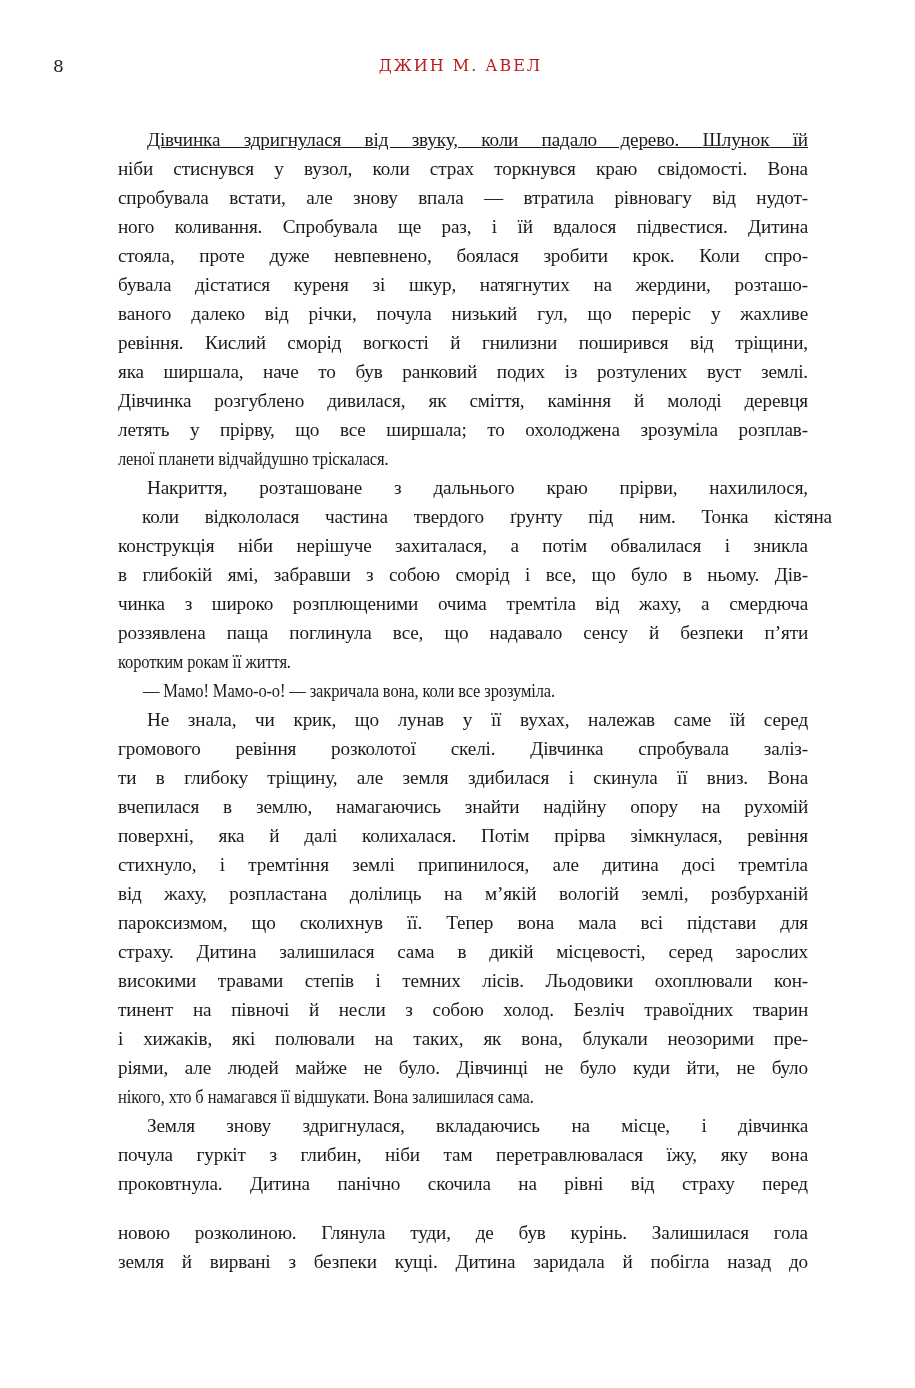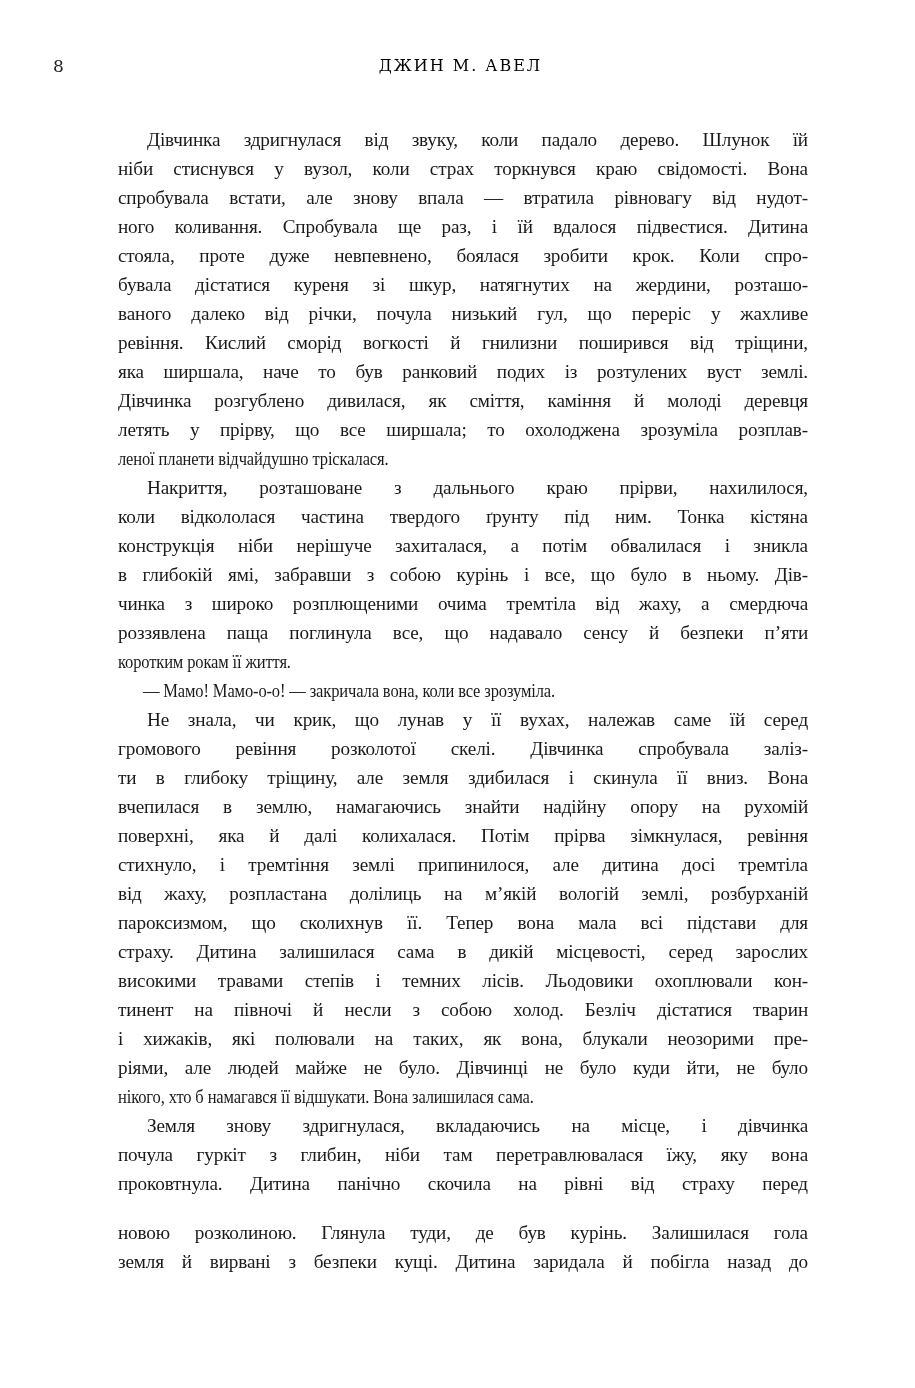--- a/index.html
+++ b/index.html
@@ -25,21 +25,21 @@
   }
   .running-head {
     position: absolute;
     left: 0;
     right: 0;
     top: 56px;
     text-align: center;
     font-size: 16px;
     line-height: 20px;
     letter-spacing: 2px;
-    color: #000000;
+    color: #b91c1c;
     padding-left: 6px;
   }
   .body-text {
     position: absolute;
     left: 118px;
     top: 125px;
     width: 690px;
   }
   .line {
     display: block;
@@ -62,51 +62,51 @@
     text-align-last: left;
   }
 </style>
 </head>
 <body>
 
 <div class="page-number">8</div>
 <div class="running-head">ДЖИН М. АВЕЛ</div>
 
 <div class="body-text" id="body-text">
-    <span class="line indent" style="display: block; width: 690px;">Дівчинка здригнулася від звуку, коли падало дерево. Шлунок їй</span>
+    <span class="line indent" style="display: block; width: 690px; text-decoration: underline;">Дівчинка здригнулася від звуку, коли падало дерево. Шлунок їй</span>
     <span class="line" style="display: block; width: 690px;">ніби стиснувся у вузол, коли страх торкнувся краю свідомості. Вона</span>
     <span class="line" style="display: block; width: 690px;">спробувала встати, але знову впала — втратила рівновагу від нудот-</span>
     <span class="line" style="display: block; width: 690px;">ного коливання. Спробувала ще раз, і їй вдалося підвестися. Дитина</span>
     <span class="line" style="display: block; width: 690px;">стояла, проте дуже невпевнено, боялася зробити крок. Коли спро-</span>
     <span class="line" style="display: block; width: 690px;">бувала дістатися куреня зі шкур, натягнутих на жердини, розташо-</span>
     <span class="line" style="display: block; width: 690px;">ваного далеко від річки, почула низький гул, що переріс у жахливе</span>
     <span class="line" style="display: block; width: 690px;">ревіння. Кислий сморід вогкості й гнилизни поширився від тріщини,</span>
     <span class="line" style="display: block; width: 690px;">яка ширшала, наче то був ранковий подих із розтулених вуст землі.</span>
     <span class="line" style="display: block; width: 690px;">Дівчинка розгублено дивилася, як сміття, каміння й молоді деревця</span>
     <span class="line" style="display: block; width: 690px;">летять у прірву, що все ширшала; то охолоджена зрозуміла розплав-</span>
     <span class="line last" style="display: block; width: 315px; transform: scaleX(0.86);">леної планети відчайдушно тріскалася.</span>
     <span class="line indent" style="display: block; width: 690px;">Накриття, розташоване з дальнього краю прірви, нахилилося,</span>
-    <span class="line" style="display: block; width: 690px;">коли відкололася частина твердого ґрунту під ним. Тонка кістяна</span>
+    <span class="line" style="display: block; width: 690px; margin-left: 24px;">коли відкололася частина твердого ґрунту під ним. Тонка кістяна</span>
     <span class="line" style="display: block; width: 690px;">конструкція ніби нерішуче захиталася, а потім обвалилася і зникла</span>
-    <span class="line" style="display: block; width: 690px;">в глибокій ямі, забравши з собою курінь і все, що було в ньому. Дів-</span>
+    <span class="line" style="display: block; width: 690px;">в глибокій ямі, забравши з собою сморід і все, що було в ньому. Дів-</span>
     <span class="line" style="display: block; width: 690px;">чинка з широко розплющеними очима тремтіла від жаху, а смердюча</span>
     <span class="line" style="display: block; width: 690px;">роззявлена паща поглинула все, що надавало сенсу й безпеки п’яти</span>
     <span class="line last" style="display: block; width: 201px; transform: scaleX(0.86);">коротким рокам її життя.</span>
     <span class="line indent last" style="display: block; width: 508px; transform: scaleX(0.86);">— Мамо! Мамо-о-о! — закричала вона, коли все зрозуміла.</span>
     <span class="line indent" style="display: block; width: 690px;">Не знала, чи крик, що лунав у її вухах, належав саме їй серед</span>
     <span class="line" style="display: block; width: 690px;">громового ревіння розколотої скелі. Дівчинка спробувала заліз-</span>
     <span class="line" style="display: block; width: 690px;">ти в глибоку тріщину, але земля здибилася і скинула її вниз. Вона</span>
     <span class="line" style="display: block; width: 690px;">вчепилася в землю, намагаючись знайти надійну опору на рухомій</span>
     <span class="line" style="display: block; width: 690px;">поверхні, яка й далі колихалася. Потім прірва зімкнулася, ревіння</span>
     <span class="line" style="display: block; width: 690px;">стихнуло, і тремтіння землі припинилося, але дитина досі тремтіла</span>
     <span class="line" style="display: block; width: 690px;">від жаху, розпластана долілиць на м’якій вологій землі, розбурханій</span>
     <span class="line" style="display: block; width: 690px;">пароксизмом, що сколихнув її. Тепер вона мала всі підстави для</span>
     <span class="line" style="display: block; width: 690px;">страху. Дитина залишилася сама в дикій місцевості, серед зарослих</span>
     <span class="line" style="display: block; width: 690px;">високими травами степів і темних лісів. Льодовики охоплювали кон-</span>
-    <span class="line" style="display: block; width: 690px;">тинент на півночі й несли з собою холод. Безліч дістатися тварин</span>
+    <span class="line" style="display: block; width: 690px;">тинент на півночі й несли з собою холод. Безліч травоїдних тварин</span>
     <span class="line" style="display: block; width: 690px;">і хижаків, які полювали на таких, як вона, блукали неозорими пре-</span>
     <span class="line" style="display: block; width: 690px;">ріями, але людей майже не було. Дівчинці не було куди йти, не було</span>
     <span class="line last" style="display: block; width: 483px; transform: scaleX(0.86);">нікого, хто б намагався її відшукати. Вона залишилася сама.</span>
     <span class="line indent" style="display: block; width: 690px;">Земля знову здригнулася, вкладаючись на місце, і дівчинка</span>
     <span class="line" style="display: block; width: 690px;">почула гуркіт з глибин, ніби там перетравлювалася їжу, яку вона</span>
     <span class="line" style="display: block; width: 690px;">проковтнула. Дитина панічно скочила на рівні від страху перед</span>
     <span class="line" style="display: block; width: 690px; margin-top: 20px;">новою розколиною. Глянула туди, де був курінь. Залишилася гола</span>
     <span class="line" style="display: block; width: 690px;">земля й вирвані з безпеки кущі. Дитина заридала й побігла назад до</span>
   </div>
 

